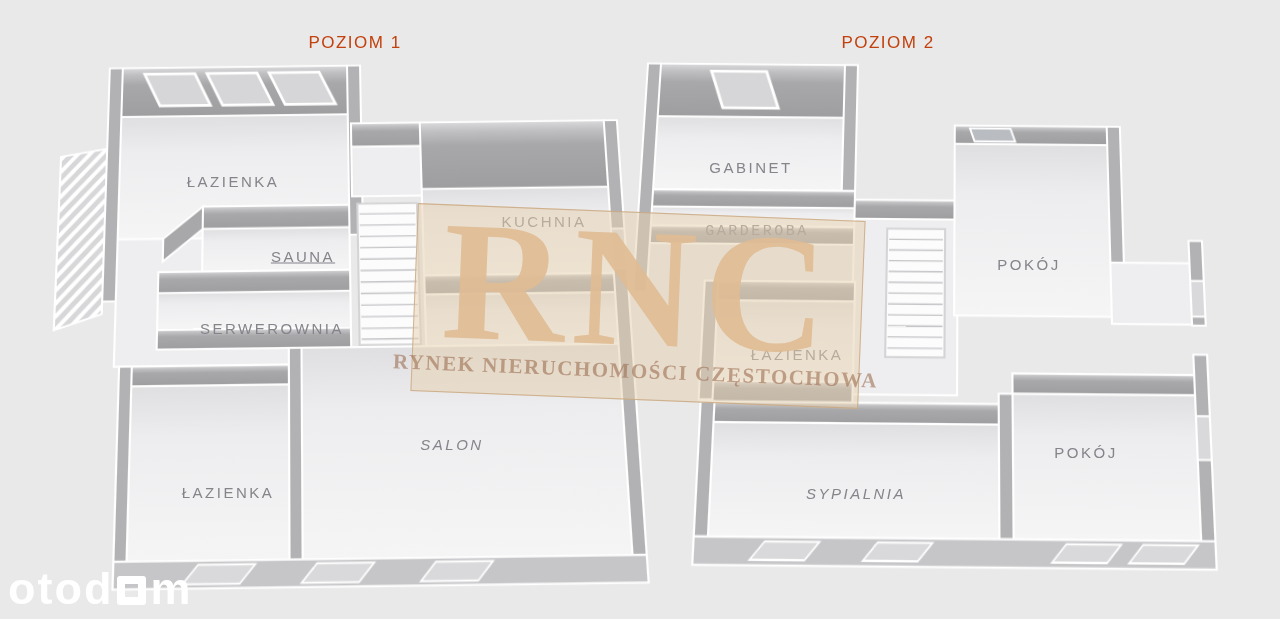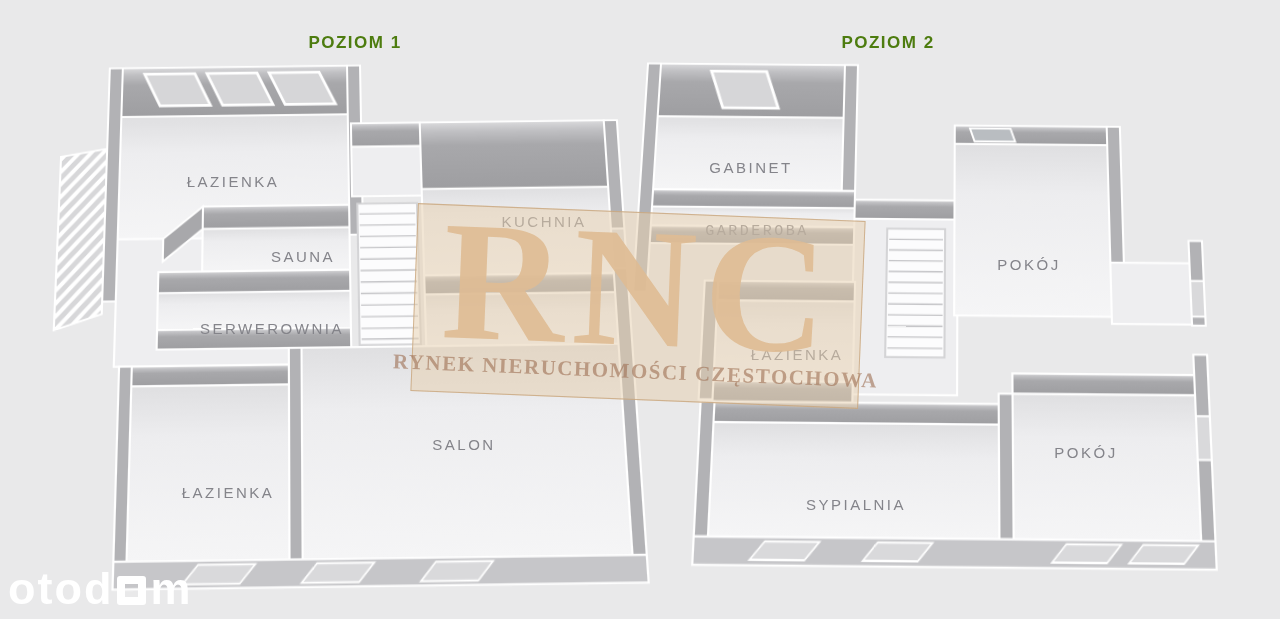--- a/index.html
+++ b/index.html
@@ -21,21 +21,21 @@
   .flb{fill:#eeeef0;stroke:#fff;stroke-width:2;}            
   .winL{fill:#d6d6d8;stroke:#fff;stroke-width:3;}           
   .winS{fill:#d9d9db;stroke:#fff;stroke-width:2;}           
   .winD{fill:#b9bdc1;stroke:#fff;stroke-width:2;}
   .stair{fill:#fcfcfd;stroke:#d4d4d6;stroke-width:2;}
   .tread{stroke:#c6c6c9;stroke-width:1.5;fill:none;}
   .bwall{fill:#c6c6c9;stroke:#fff;stroke-width:2;}          
   
   .level-title{
     position:absolute;top:33px;transform:translateX(-50%);
-    font-size:17px;font-weight:bold;letter-spacing:1.5px;color:#4d7c0f;white-space:nowrap;
+    font-size:17px;font-weight:normal;letter-spacing:1.5px;color:#c2410c;white-space:nowrap;
   }
   .room-label{
     position:absolute;transform:translate(-50%,-50%);
     font-size:15px;letter-spacing:2.5px;color:#84848a;white-space:nowrap;z-index:5;
   }
   
   .watermark{
     position:absolute;left:414px;top:212px;width:446px;height:186px;
     transform:rotate(2.3deg);z-index:6;
     background:rgba(231,208,175,0.52);
@@ -263,32 +263,32 @@
             <rect class="winS" x="0" y="0" width="50" height="17"></rect>
           </g>
       </g>
     </g>
   </svg>
 
   <div class="level-title" style="left:355px;">POZIOM 1</div>
   <div class="level-title" style="left:876px;margin-left:12px;">POZIOM 2</div>
 
   <div class="room-label" style="left:233px;top:181px;">ŁAZIENKA</div>
-  <div class="room-label" style="left:303px;top:256px;">SAUNA</div>
+  <div class="room-label" style="left:303px;top:256px;text-decoration:underline;">SAUNA</div>
   <div class="room-label" style="left:272px;top:328px;text-align:right;">SERWEROWNIA</div>
   <div class="room-label" style="left:520px;top:221px;margin-left:24px;">KUCHNIA</div>
-  <div class="room-label" style="left:464px;top:444px;">SALON</div>
+  <div class="room-label" style="left:452px;top:444px;font-style:italic;">SALON</div>
   <div class="room-label" style="left:228px;top:492px;">ŁAZIENKA</div>
 
   <div class="room-label" style="left:751px;top:167px;">GABINET</div>
   <div class="room-label" style="left:757px;top:231px;font-family:Liberation Mono, monospace;">GARDEROBA</div>
   <div class="room-label" style="left:797px;top:354px;">ŁAZIENKA</div>
   <div class="room-label" style="left:1029px;top:264px;">POKÓJ</div>
   <div class="room-label" style="left:1086px;top:452px;">POKÓJ</div>
-  <div class="room-label" style="left:856px;top:504px;">SYPIALNIA</div>
+  <div class="room-label" style="left:856px;top:493px;font-style:italic;">SYPIALNIA</div>
 
   <div class="watermark">
     <div class="wm-logo">RNC</div>
     <div class="wm-tagline">RYNEK NIERUCHOMOŚCI CZĘSTOCHOWA</div>
   </div>
 
   <div class="brand">
     <span>otod</span>
     <span class="brand-square"></span>
     <span>m</span>

